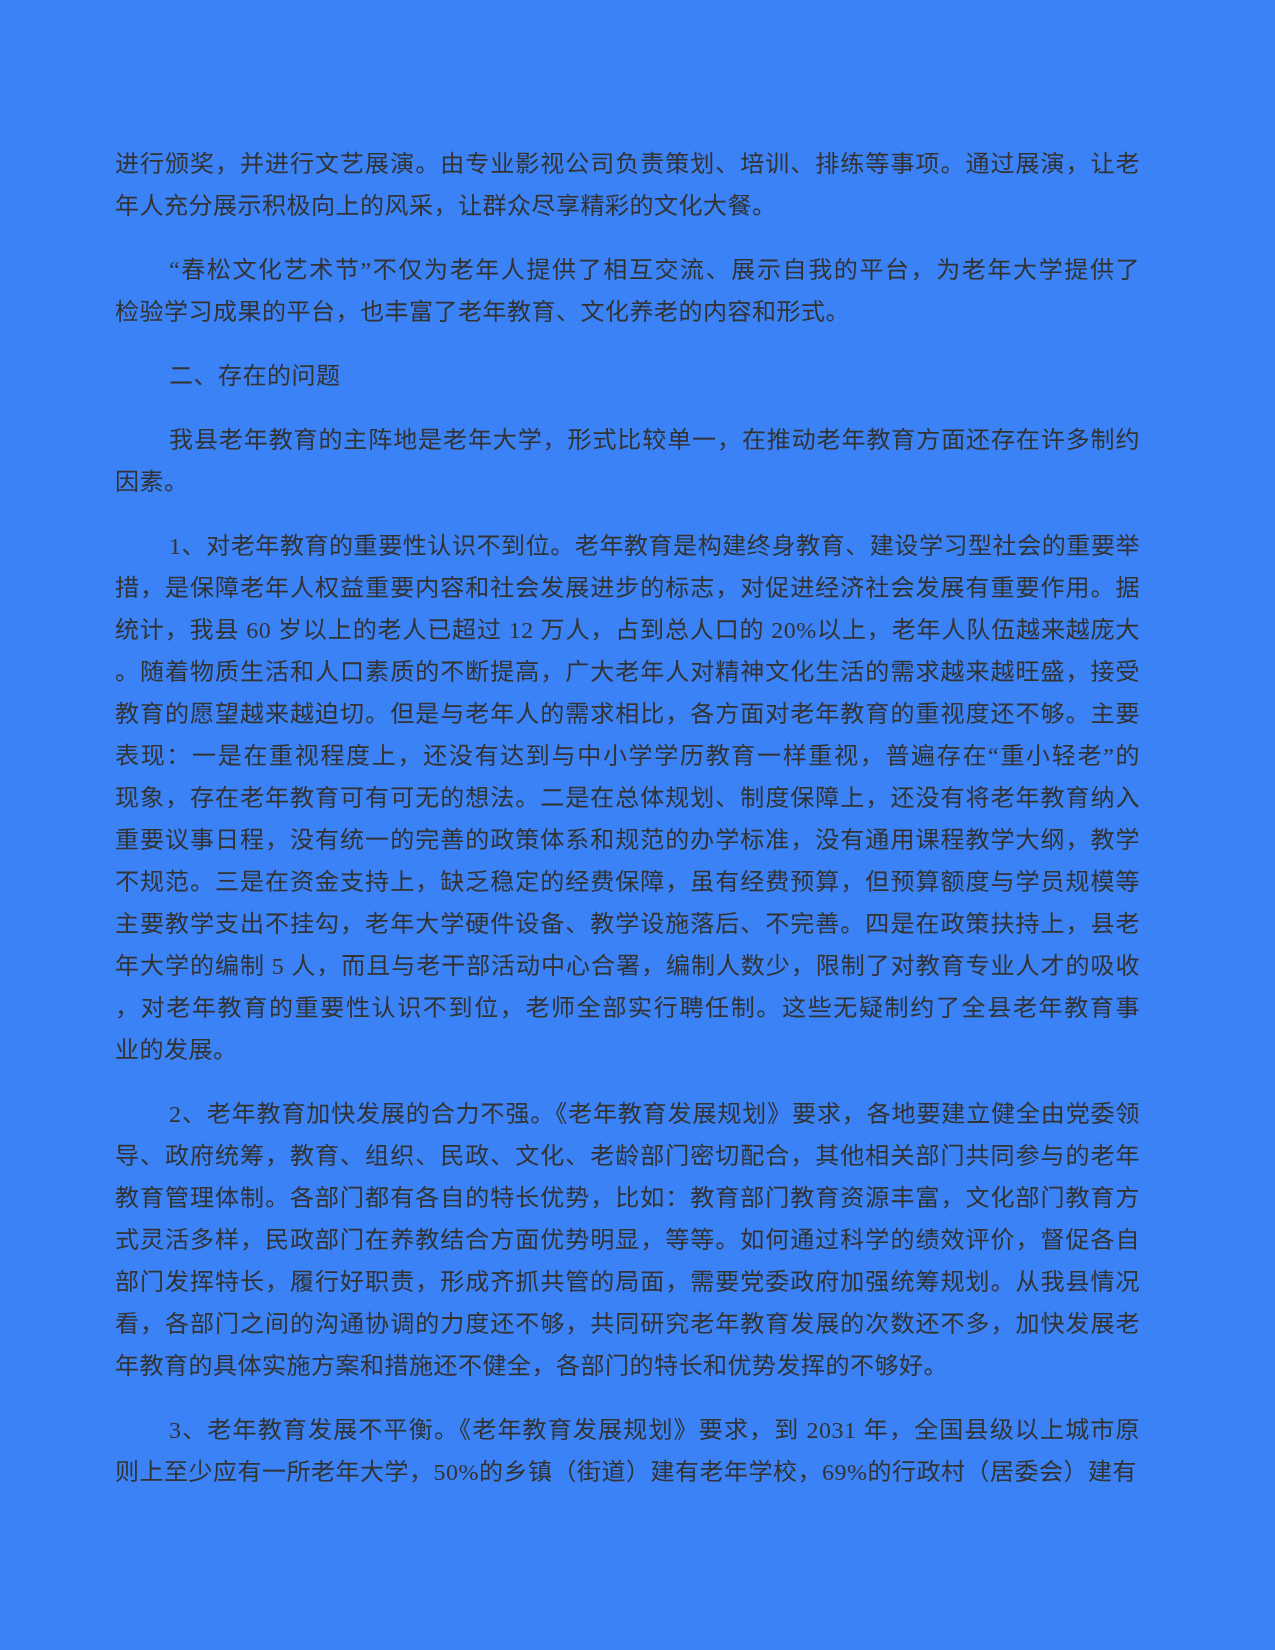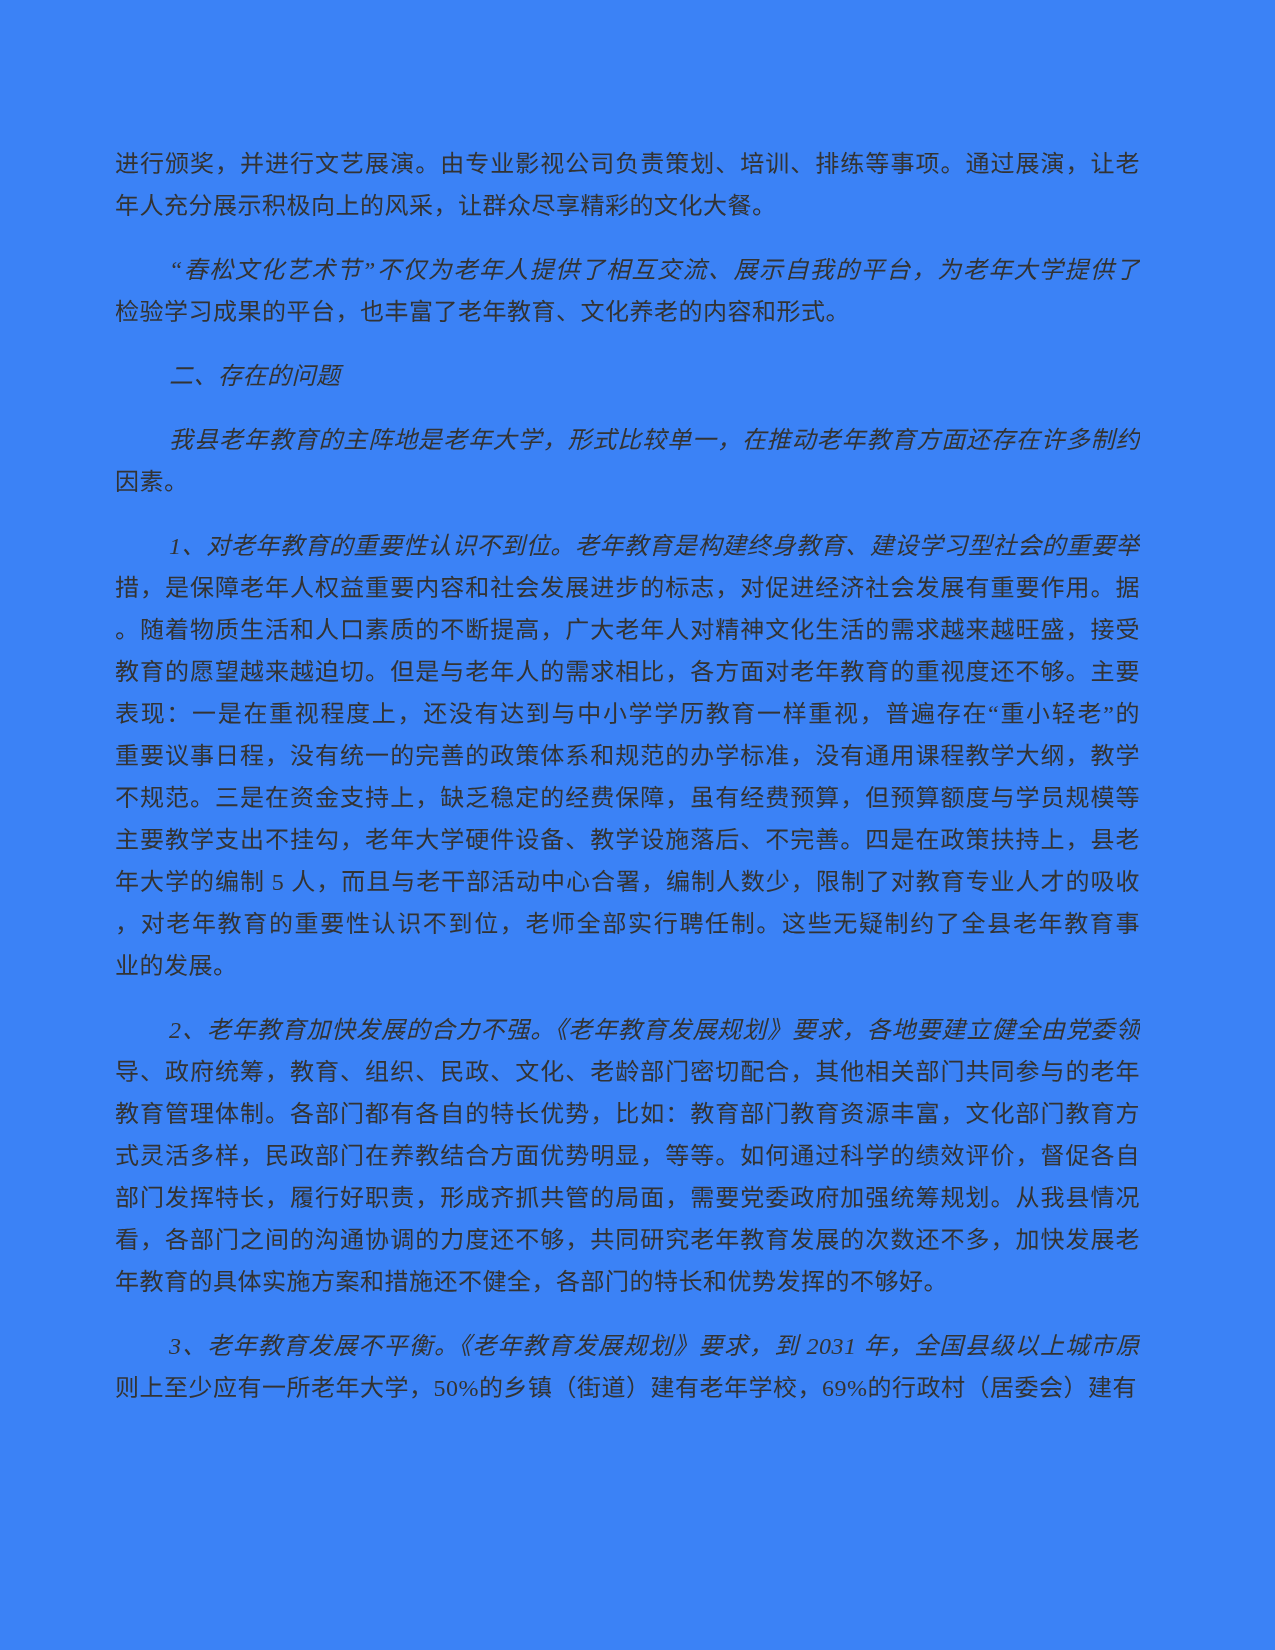--- a/index.html
+++ b/index.html
@@ -28,21 +28,21 @@
     overflow: hidden;
     white-space: normal;
     text-align: justify;
     text-align-last: justify;
     letter-spacing: 0.5px;
   }
   .line.last {
     text-align: right;
     text-align-last: left;
   }
-  .line.indent { padding-left: 54px; font-style: italic; }
+  .line.indent { padding-left: 54px; }
 </style>
 </head>
 <body>
 
 <div class="page">
   <main class="text-block" id="doc-body">
       <div class="paragraph body">
         <div class="line">进行颁奖，并进行文艺展演。由专业影视公司负责策划、培训、排练等事项。通过展演，让老</div>
         <div class="line last">年人充分展示积极向上的风采，让群众尽享精彩的文化大餐。</div>
       </div>
@@ -53,23 +53,25 @@
       <div class="paragraph heading">
         <div class="line indent last">二、存在的问题</div>
       </div>
       <div class="paragraph body">
         <div class="line indent">我县老年教育的主阵地是老年大学，形式比较单一，在推动老年教育方面还存在许多制约</div>
         <div class="line last">因素。</div>
       </div>
       <div class="paragraph body">
         <div class="line indent">1、对老年教育的重要性认识不到位。老年教育是构建终身教育、建设学习型社会的重要举</div>
         <div class="line">措，是保障老年人权益重要内容和社会发展进步的标志，对促进经济社会发展有重要作用。据</div>
+        <div class="line">统计，我县 60 岁以上的老人已超过 12 万人，占到总人口的 20%以上，老年人队伍越来越庞大</div>
         <div class="line">。随着物质生活和人口素质的不断提高，广大老年人对精神文化生活的需求越来越旺盛，接受</div>
         <div class="line">教育的愿望越来越迫切。但是与老年人的需求相比，各方面对老年教育的重视度还不够。主要</div>
         <div class="line">表现：一是在重视程度上，还没有达到与中小学学历教育一样重视，普遍存在“重小轻老”的</div>
+        <div class="line">现象，存在老年教育可有可无的想法。二是在总体规划、制度保障上，还没有将老年教育纳入</div>
         <div class="line">重要议事日程，没有统一的完善的政策体系和规范的办学标准，没有通用课程教学大纲，教学</div>
         <div class="line">不规范。三是在资金支持上，缺乏稳定的经费保障，虽有经费预算，但预算额度与学员规模等</div>
         <div class="line">主要教学支出不挂勾，老年大学硬件设备、教学设施落后、不完善。四是在政策扶持上，县老</div>
         <div class="line">年大学的编制 5 人，而且与老干部活动中心合署，编制人数少，限制了对教育专业人才的吸收</div>
         <div class="line">，对老年教育的重要性认识不到位，老师全部实行聘任制。这些无疑制约了全县老年教育事</div>
         <div class="line last">业的发展。</div>
       </div>
       <div class="paragraph body">
         <div class="line indent">2、老年教育加快发展的合力不强。《老年教育发展规划》要求，各地要建立健全由党委领</div>
         <div class="line">导、政府统筹，教育、组织、民政、文化、老龄部门密切配合，其他相关部门共同参与的老年</div>

